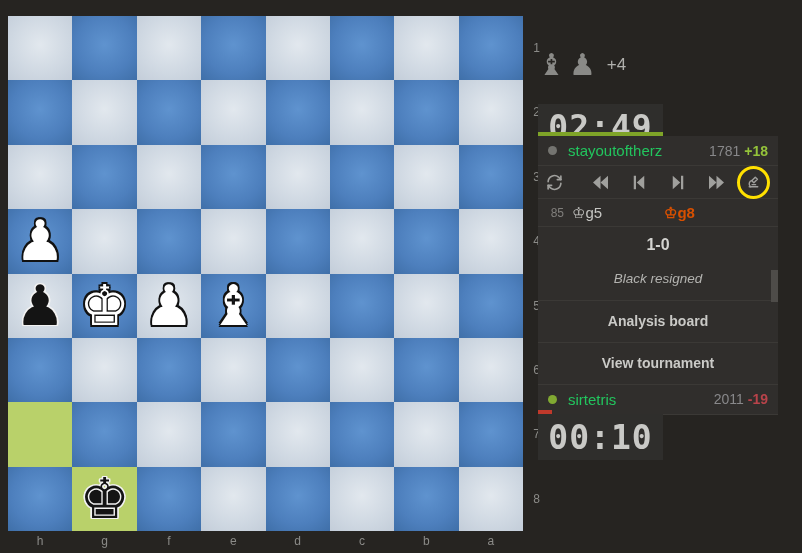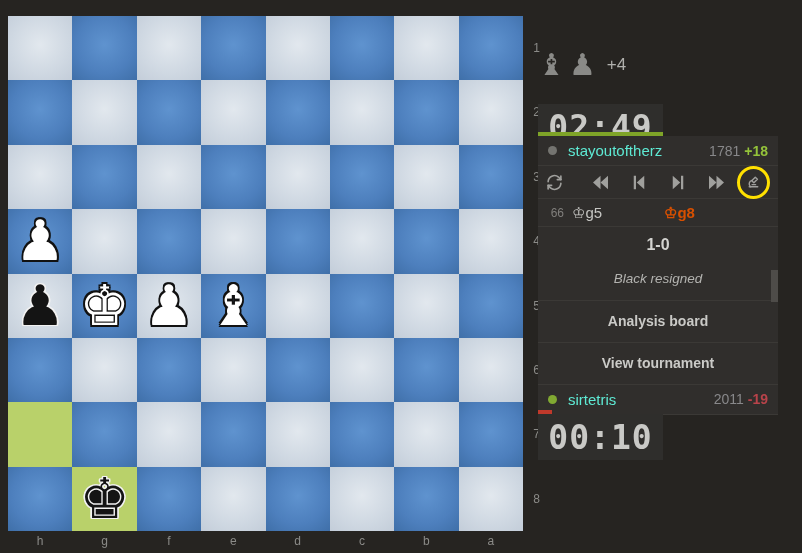--- a/index.html
+++ b/index.html
@@ -82,21 +82,21 @@
   }
 
   .player {
     display: flex; align-items: center;
     height: 30px; padding: 0 10px;
     border-bottom: 1px solid #3b3936;
   }
   .dot { width: 9px; height: 9px; border-radius: 50%; margin-right: 11px; flex: 0 0 auto; }
   .dot.offline { background: #747470; }
   .dot.online  { background: #81a932; }
-  .pname { font-size: 15px; color: #5eead4; flex: 1 1 auto; }
+  .pname { font-size: 15px; color: #22c55e; flex: 1 1 auto; }
   .rating { font-size: 14px; color: #88888a; text-align: center; }
   .delta { font-size: 14px; font-weight: bold; margin-left: 4px; }
   .delta.pos { color: #94c33a; }
   .delta.neg { color: #b8434a; }
 
   .controls {
     display: flex; align-items: center;
     height: 33px; padding: 0 8px;
     border-bottom: 1px solid #3b3936;
     position: relative;
@@ -298,21 +298,21 @@
             <path d="M6 18h12"></path>
             <path d="M8 18a5 5 0 0 1 2-9"></path>
             <path d="M14.5 4.5l3 3-5 5-3-3z"></path>
             <path d="M10 15h5"></path>
           </svg>
           <span class="hl-ring"></span>
         </span>
       </div>
 
       <div class="moves">
-        <span class="mv-num">66</span>
+        <span class="mv-num">85</span>
         <span class="mv-white">♔g5</span>
         <span class="mv-black">♔g8</span>
       </div>
 
       <div class="result-box">
         <div class="result-score">1-0</div>
         <div class="result-line">Black resigned</div>
         <div class="scrollbar-track">
           <div class="scrollbar-thumb"></div>
         </div>

